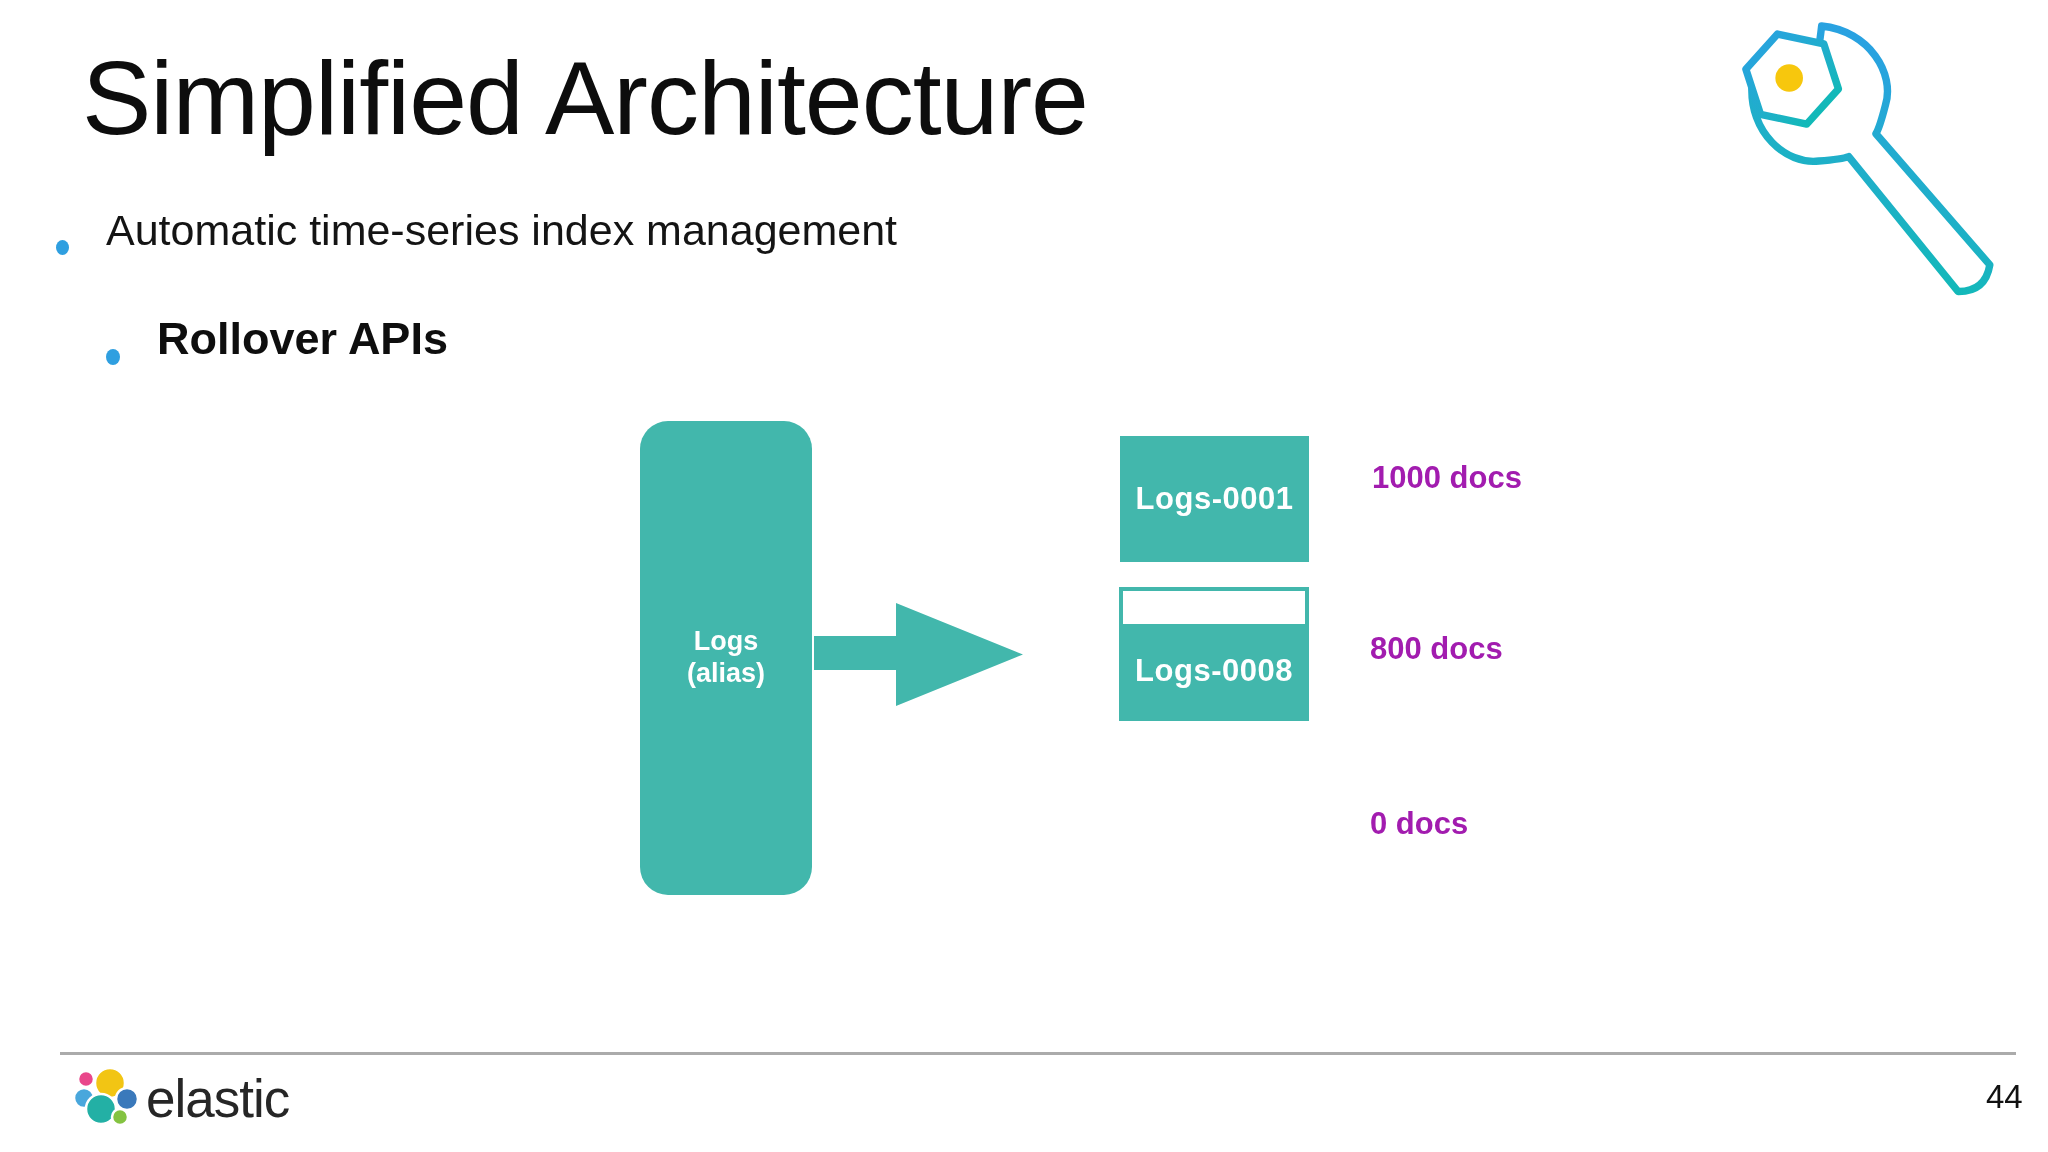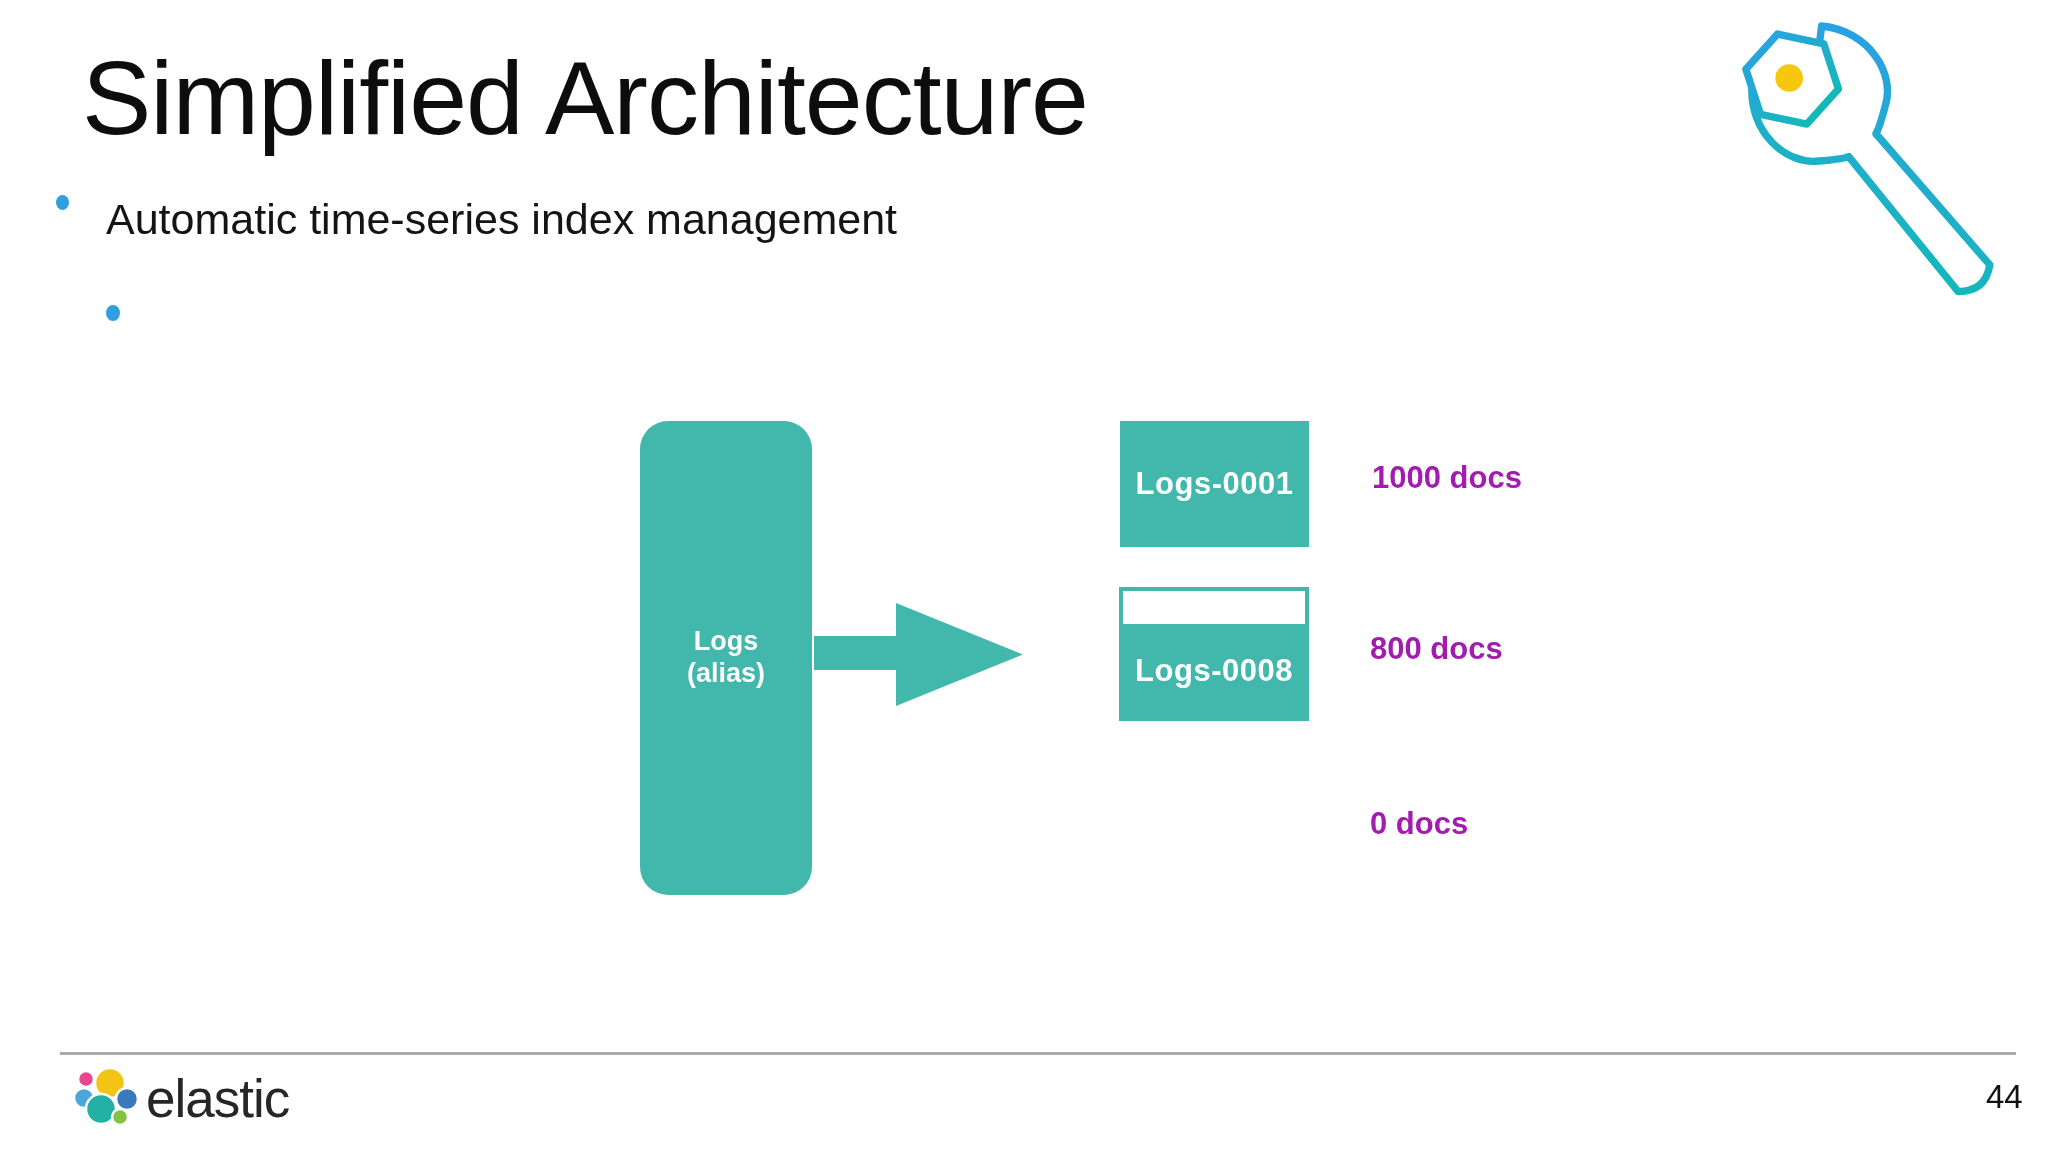--- a/index.html
+++ b/index.html
@@ -7,38 +7,38 @@
     position:relative;width:2048px;height:1152px;background:#ffffff;overflow:hidden;
     font-family:"Liberation Sans","DejaVu Sans",sans-serif;color:#111;padding-left:27px;
   }
   
   .title{
     position:absolute;left:82px;top:44px;font-size:104px;line-height:1.05;
     font-weight:400;color:#0d0d0d;letter-spacing:-1px;white-space:nowrap;
   }
   .wrench-wrap{position:absolute;left:1728px;top:8px;width:296px;height:296px;}
   
-  .bullet{position:absolute;display:flex;align-items:flex-start;}
+  .bullet{position:absolute;display:flex;align-items:flex-end;}
   .bullet .dot{border-radius:50%;background:#2F9FE0;flex:0 0 auto;}
   .bullet-1{left:56px;top:195px;height:60px;gap:37px;}
   .bullet-1 .dot{width:13px;height:15px;}
   .bullet-1 .txt{font-size:43px;color:#141414;}
   .bullet-2{left:106px;top:305px;height:60px;gap:37px;}
   .bullet-2 .dot{width:14px;height:16px;}
   .bullet-2 .txt{font-size:45px;font-weight:700;color:#0e0e0e;}
   
   .alias-box{
     position:absolute;left:640px;top:421px;width:172px;height:474px;background:#42B7AC;
     display:flex;flex-direction:column;align-items:center;justify-content:center;border-radius:28px;
   }
   .alias-box .line{color:#ffffff;font-weight:700;font-size:27px;line-height:1.18;text-align:center;}
   .arrow-svg{position:absolute;left:814px;top:600px;width:212px;height:110px;}
   .idx-box{position:absolute;box-sizing:border-box;}
   .idx-label{font-weight:700;font-size:31px;letter-spacing:0.5px;}
-  .idx-1{left:1120px;top:421px;width:189px;height:126px;background:#42B7AC;
+  .idx-1{left:1120px;top:436px;width:189px;height:126px;background:#42B7AC;
          display:flex;align-items:center;justify-content:center;}
   .idx-1 .idx-label{color:#ffffff;}
   .idx-2{left:1119px;top:587px;width:190px;height:134px;border:4px solid #42B7AC;background:#ffffff;}
   .idx-2 .fill{position:absolute;left:0;right:0;bottom:0;top:33px;background:#42B7AC;
          display:flex;align-items:center;justify-content:center;}
   .idx-2 .idx-label{color:#ffffff;}
   .idx-3{left:1121px;top:757px;width:188px;height:130px;border:6px solid #42B7AC;background:#ffffff;
          display:flex;align-items:center;justify-content:center;}
   .idx-3 .idx-label{color:#101010;}
   .docs{position:absolute;font-weight:700;font-size:31px;color:#a21caf;line-height:1;white-space:nowrap;}
@@ -82,20 +82,21 @@
     <polygon points="111.9,82 79.8,117.7 32.9,107.7 18.1,62 50.2,26.4 97.1,36.3" fill="#ffffff" stroke="url(#wg)" stroke-width="7.5" stroke-linejoin="round"></polygon>
     <circle cx="62" cy="71" r="14" fill="#F7C70D"></circle>
   </svg>
 
   <div class="bullet bullet-1">
     <span class="dot"></span>
     <span class="txt">Automatic time-series index management</span>
   </div>
   <div class="bullet bullet-2">
     <span class="dot"></span>
+    <span class="txt">Rollover APIs</span>
   </div>
 
   <div class="alias-box">
     <span class="line">Logs</span>
     <span class="line">(alias)</span>
   </div>
 
   <svg class="arrow-svg" viewBox="0 0 212 110" aria-hidden="true">
     <polygon points="0,36 82,36 82,3 209,54.5 82,106 82,70 0,70" fill="#42B7AC"></polygon>
   </svg>

